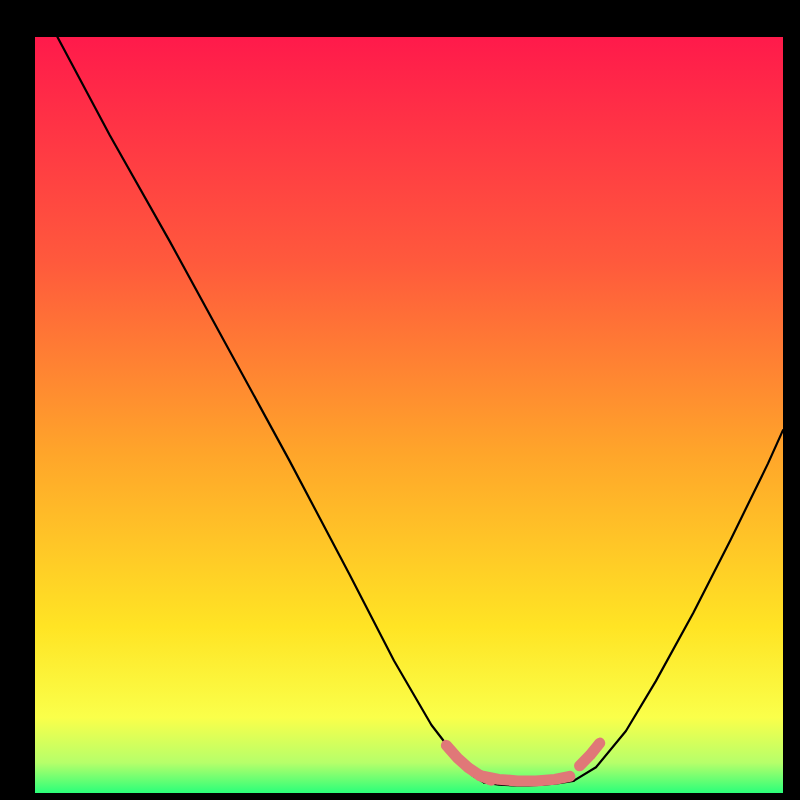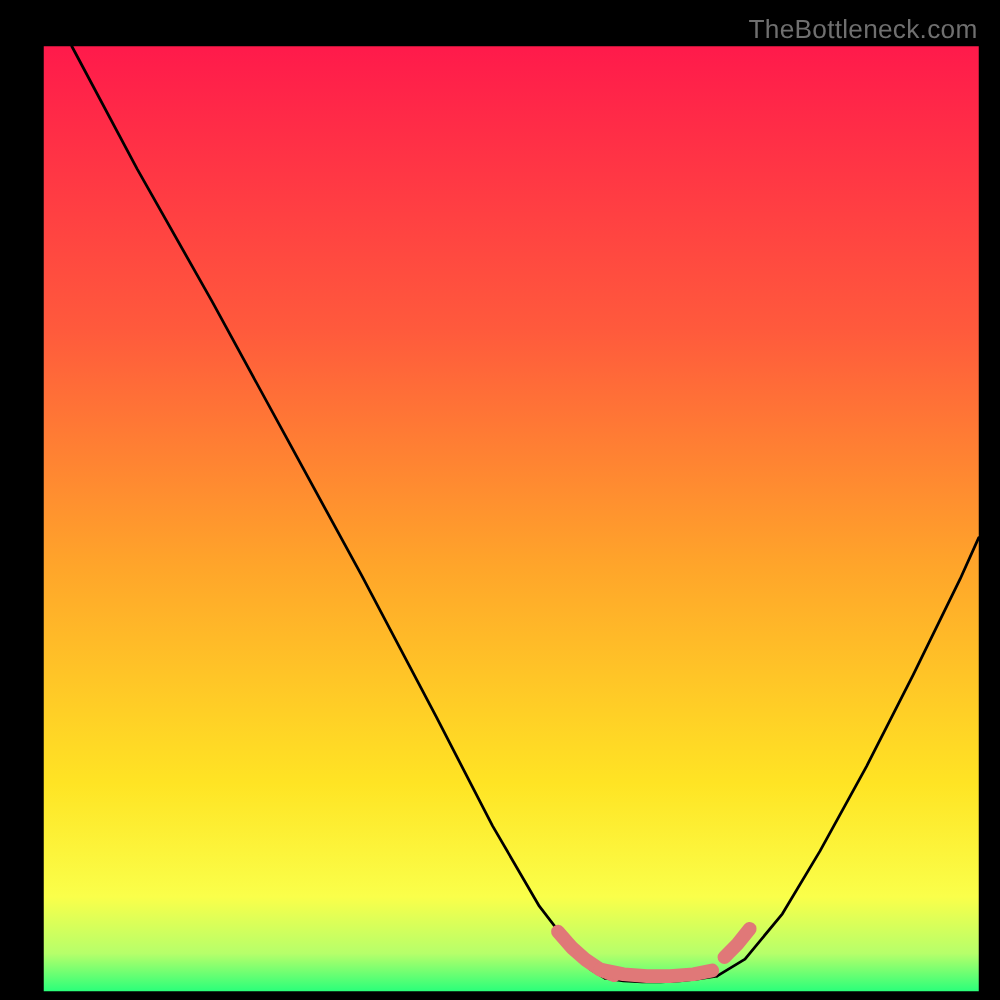--- a/index.html
+++ b/index.html
@@ -78,14 +78,13 @@
 
   <svg class="curves" viewBox="0 0 748 756" preserveAspectRatio="none">
     <path id="path-left" class="curve-line" d="M22.44 0.00 L74.80 98.28 L134.64 204.12 L194.48 313.74 L254.32 423.36 L314.16 536.76 L359.04 623.70 L396.44 687.96 L422.62 721.98 L437.58 738.61 L448.80 745.42"></path>
     <path id="path-valley" class="curve-line" d="M448.80 745.42 L463.76 747.68 L478.72 748.44 L493.68 748.44 L508.64 747.68 L523.60 746.17 L538.56 743.90"></path>
     <path id="path-right" class="curve-line" d="M538.56 743.90 L561.00 730.30 L590.92 694.01 L620.84 644.11 L658.24 576.07 L695.64 502.74 L733.04 426.38 L748.00 393.12"></path>
     <path id="acc-left" class="accent-seg" stroke="#e07878" d="M411.40 708.37 L422.62 721.22 L433.84 731.05 L445.06 738.61 L456.28 743.15"></path>
     <path id="acc-bottom" class="accent-seg" stroke="#e07878" d="M445.06 738.61 L463.76 742.39 L482.46 743.90 L501.16 743.90 L519.86 742.39 L534.82 739.37"></path>
     <path id="acc-right" class="accent-seg" stroke="#e07878" d="M544.54 728.78 L555.02 718.20 L564.74 706.10"></path>
   </svg>
 
-  <div class="watermark">TheBottleneck.com</div>
 </div>
 
 </body></html>

